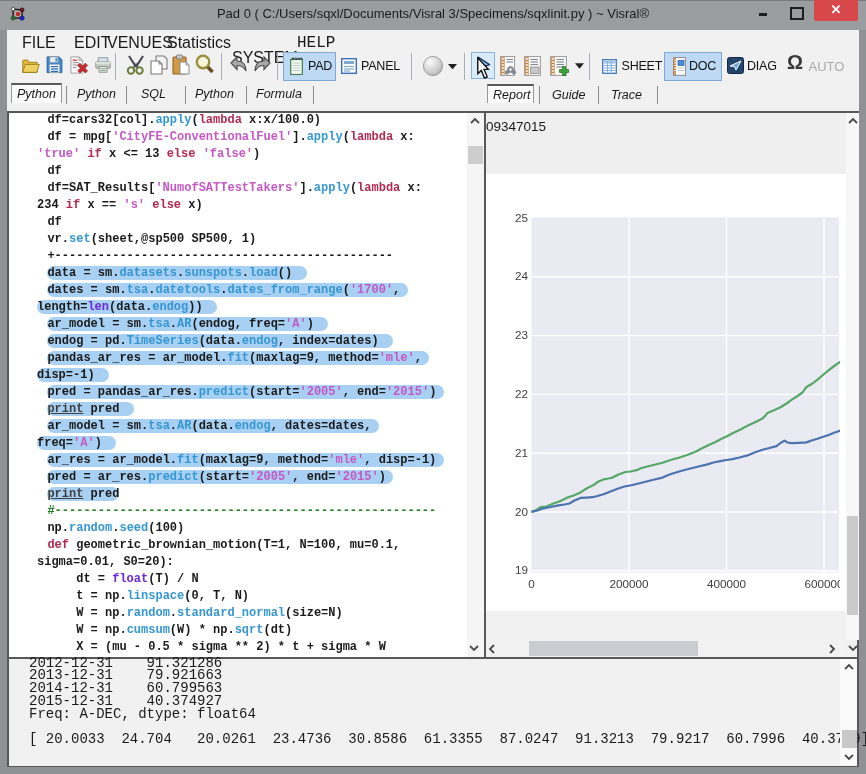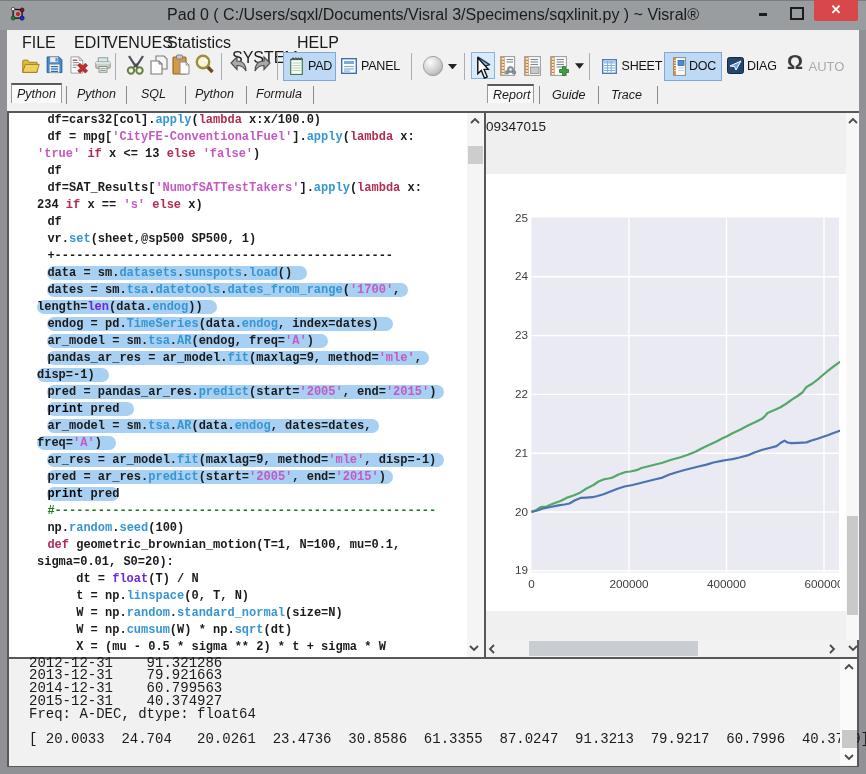--- a/index.html
+++ b/index.html
@@ -1,21 +1,21 @@
 <!DOCTYPE html>
 <html><head>
 <meta charset="utf-8">
 <style>
 * { margin:0; padding:0; box-sizing:border-box; }
 html,body { width:866px; height:774px; overflow:hidden; }
 body { position:relative; background:#8F9194; font-family:"Liberation Sans", sans-serif; }
 .abs { position:absolute; }
 
 #titlebar { left:0; top:0; width:866px; height:30px; background:#9A9DA0; border-top:1px solid #7A7D80; }
-#title { left:0; top:6px; width:866px; text-align:center; font-size:16px; color:#1b1b1b; }
+#title { left:0; top:6px; width:866px; text-align:center; font-size:13px; color:#1b1b1b; }
 #minbtn { left:759px; top:13px; width:8px; height:3px; background:#1d1d1d; }
 #maxbtn { left:790px; top:7px; width:14px; height:13px; border:2px solid #1d1d1d; }
 #closebtn { left:814px; top:0; width:44px; height:21px; background:#D8484B; border-radius:0 0 2px 2px; color:#fff; text-align:center; font-size:13px; font-weight:bold; line-height:20px; }
 
 #chrome { left:7px; top:30px; width:852px; height:81px; background:#F1F1F1; }
 .menuitem { top:34px; font-size:16px; color:#1a1a1a; }
 
 .tbsep { top:53px; width:1px; height:27px; background:#A9AFB8; }
 .tbtn { top:52px; height:29px; background:#BDD9F3; border:1px solid #7FA9D3; }
 .tbtext { font-size:12.5px; letter-spacing:-0.2px; color:#111; }
@@ -26,21 +26,21 @@
 
 #frame { left:7px; top:111px; width:852px; height:656px; border:2px solid #585858; background:#F1F1F1; }
 #codepane { left:9px; top:113px; width:457.5px; height:544px; background:#fff; overflow:hidden; }
 #code { position:absolute; left:5px; top:-1px; font-family:"Liberation Mono", monospace; font-size:12px; font-weight:bold; line-height:17px; color:#1a1a1a;margin-left:19px; }
 #code div { height:17px; white-space:pre; }
 .w { padding-left:4px; }
 .k { color:#B22C52; }
 .m { color:#3596D3; }
 .s { color:#C558C5; }
 .o { color:#6d28d9; }
-.p { color:#000000; }
+.p { color:#404040;text-decoration:underline; }
 .c { color:#1E7D1E; }
 .hl { background:#A8D0F2;border-radius:7px; }
 
 .sbtrack { background:#F5F5F5; }
 .sbthumb { background:#CDCDCD; }
 
 #rtop { left:485.5px; top:113px; width:360px; height:60.5px; background:#EFEFEF; }
 #rnum { left:486px; top:119px; font-size:13.5px; color:#1a1a1a; }
 #rfig { left:485.5px; top:173.5px; width:360px; height:437px; background:#fff; }
 #rgray { left:485.5px; top:610.5px; width:360px; height:30px; background:#F0F0F0; }
@@ -67,21 +67,21 @@
 <div id="minbtn" class="abs"></div>
 <div id="maxbtn" class="abs"></div>
 <div id="closebtn" class="abs">✕</div>
 <div id="chrome" class="abs"></div>
 
 <div class="abs menuitem" style="left:22px;">FILE</div>
 <div class="abs menuitem" style="left:74px;">EDIT</div>
 <div class="abs menuitem" style="left:107px;">VENUES</div>
 <div class="abs menuitem" style="left:167px;">Statistics</div>
 <div class="abs menuitem" style="left:232px;margin-top:15px;">SYSTEM</div>
-<div class="abs menuitem" style="left:297px;">HELP</div>
+<div class="abs menuitem" style="left:297px;font-family:Liberation Mono, monospace;">HELP</div>
 
 <svg class="abs" style="left:21.5px; top:56.5px;" width="18" height="17" viewBox="0 0 25 23">
   <path d="M1,5 L1,21 L21,21 L21,7 L10,7 L8,4 L2,4 Z" fill="#E3B93C" stroke="#9C7A10" stroke-width="1.2"></path>
   <path d="M1,21 L4.5,10 L24,10 L20.5,21 Z" fill="#EFD063" stroke="#9C7A10" stroke-width="1.2"></path>
 </svg>
 <svg class="abs" style="left:46px; top:56px;" width="17" height="17.5" viewBox="0 0 18 19">
   <path d="M1,1 L14,1 L17,4 L17,18 L1,18 Z" fill="#3E8DD4" stroke="#1C5A96" stroke-width="1"></path>
   <rect x="4" y="1" width="9" height="6" fill="#EDEDED" stroke="#888" stroke-width="0.6"></rect>
   <rect x="10" y="2" width="2.4" height="4" fill="#5599cc"></rect>
   <rect x="3.5" y="9" width="11" height="9" fill="#FFF" stroke="#999" stroke-width="0.6"></rect>
@@ -312,22 +312,22 @@
 <div class="w"><span class="s">'true'</span> <span class="k">if</span> x &lt;= 13 <span class="k">else</span> <span class="s">'false'</span>)</div>
 <div>  df</div>
 <div>  df=SAT_Results[<span class="s">'NumofSATTestTakers'</span>].<span class="m">apply</span>(<span class="k">lambda</span> x:</div>
 <div class="w">234 <span class="k">if</span> x == <span class="s">'s'</span> <span class="k">else</span> x)</div>
 <div>  df</div>
 <div>  vr.<span class="m">set</span>(sheet,@sp500 SP500, 1)</div>
 <div>  +-----------------------------------------------</div>
 <div>  <span class="hl">data = sm.<span class="m">datasets</span>.<span class="m">sunspots</span>.<span class="m">load</span>()  </span></div>
 <div>  <span class="hl">dates = sm.<span class="m">tsa</span>.<span class="m">datetools</span>.<span class="m">dates_from_range</span>(<span class="s">'1700'</span>, </span></div>
 <div class="w"><span class="hl">length=<span class="o">len</span>(data.<span class="m">endog</span>))  </span></div>
+<div>  <span class="hl">ar_model = sm.<span class="m">tsa</span>.<span class="m">AR</span>(endog, freq=<span class="s">'A'</span>)  </span></div>
 <div>  <span class="hl">endog = pd.<span class="m">TimeSeries</span>(data.<span class="m">endog</span>, index=dates)  </span></div>
-<div>  <span class="hl">ar_model = sm.<span class="m">tsa</span>.<span class="m">AR</span>(endog, freq=<span class="s">'A'</span>)  </span></div>
 <div>  <span class="hl">pandas_ar_res = ar_model.<span class="m">fit</span>(maxlag=9, method=<span class="s">'mle'</span>, </span></div>
 <div class="w"><span class="hl">disp=-1)  </span></div>
 <div>  <span class="hl">pred = pandas_ar_res.<span class="m">predict</span>(start=<span class="s">'2005'</span>, end=<span class="s">'2015'</span>) </span></div>
 <div>  <span class="hl"><span class="p">print</span> pred  </span></div>
 <div>  <span class="hl">ar_model = sm.<span class="m">tsa</span>.<span class="m">AR</span>(data.<span class="m">endog</span>, dates=dates, </span></div>
 <div class="w"><span class="hl">freq=<span class="s">'A'</span>)  </span></div>
 <div>  <span class="hl">ar_res = ar_model.<span class="m">fit</span>(maxlag=9, method=<span class="s">'mle'</span>, disp=-1) </span></div>
 <div>  <span class="hl">pred = ar_res.<span class="m">predict</span>(start=<span class="s">'2005'</span>, end=<span class="s">'2015'</span>) </span></div>
 <div>  <span class="hl"><span class="p">print</span> pred</span></div>
 <div>  <span class="c">#-----------------------------------------------------</span></div>

